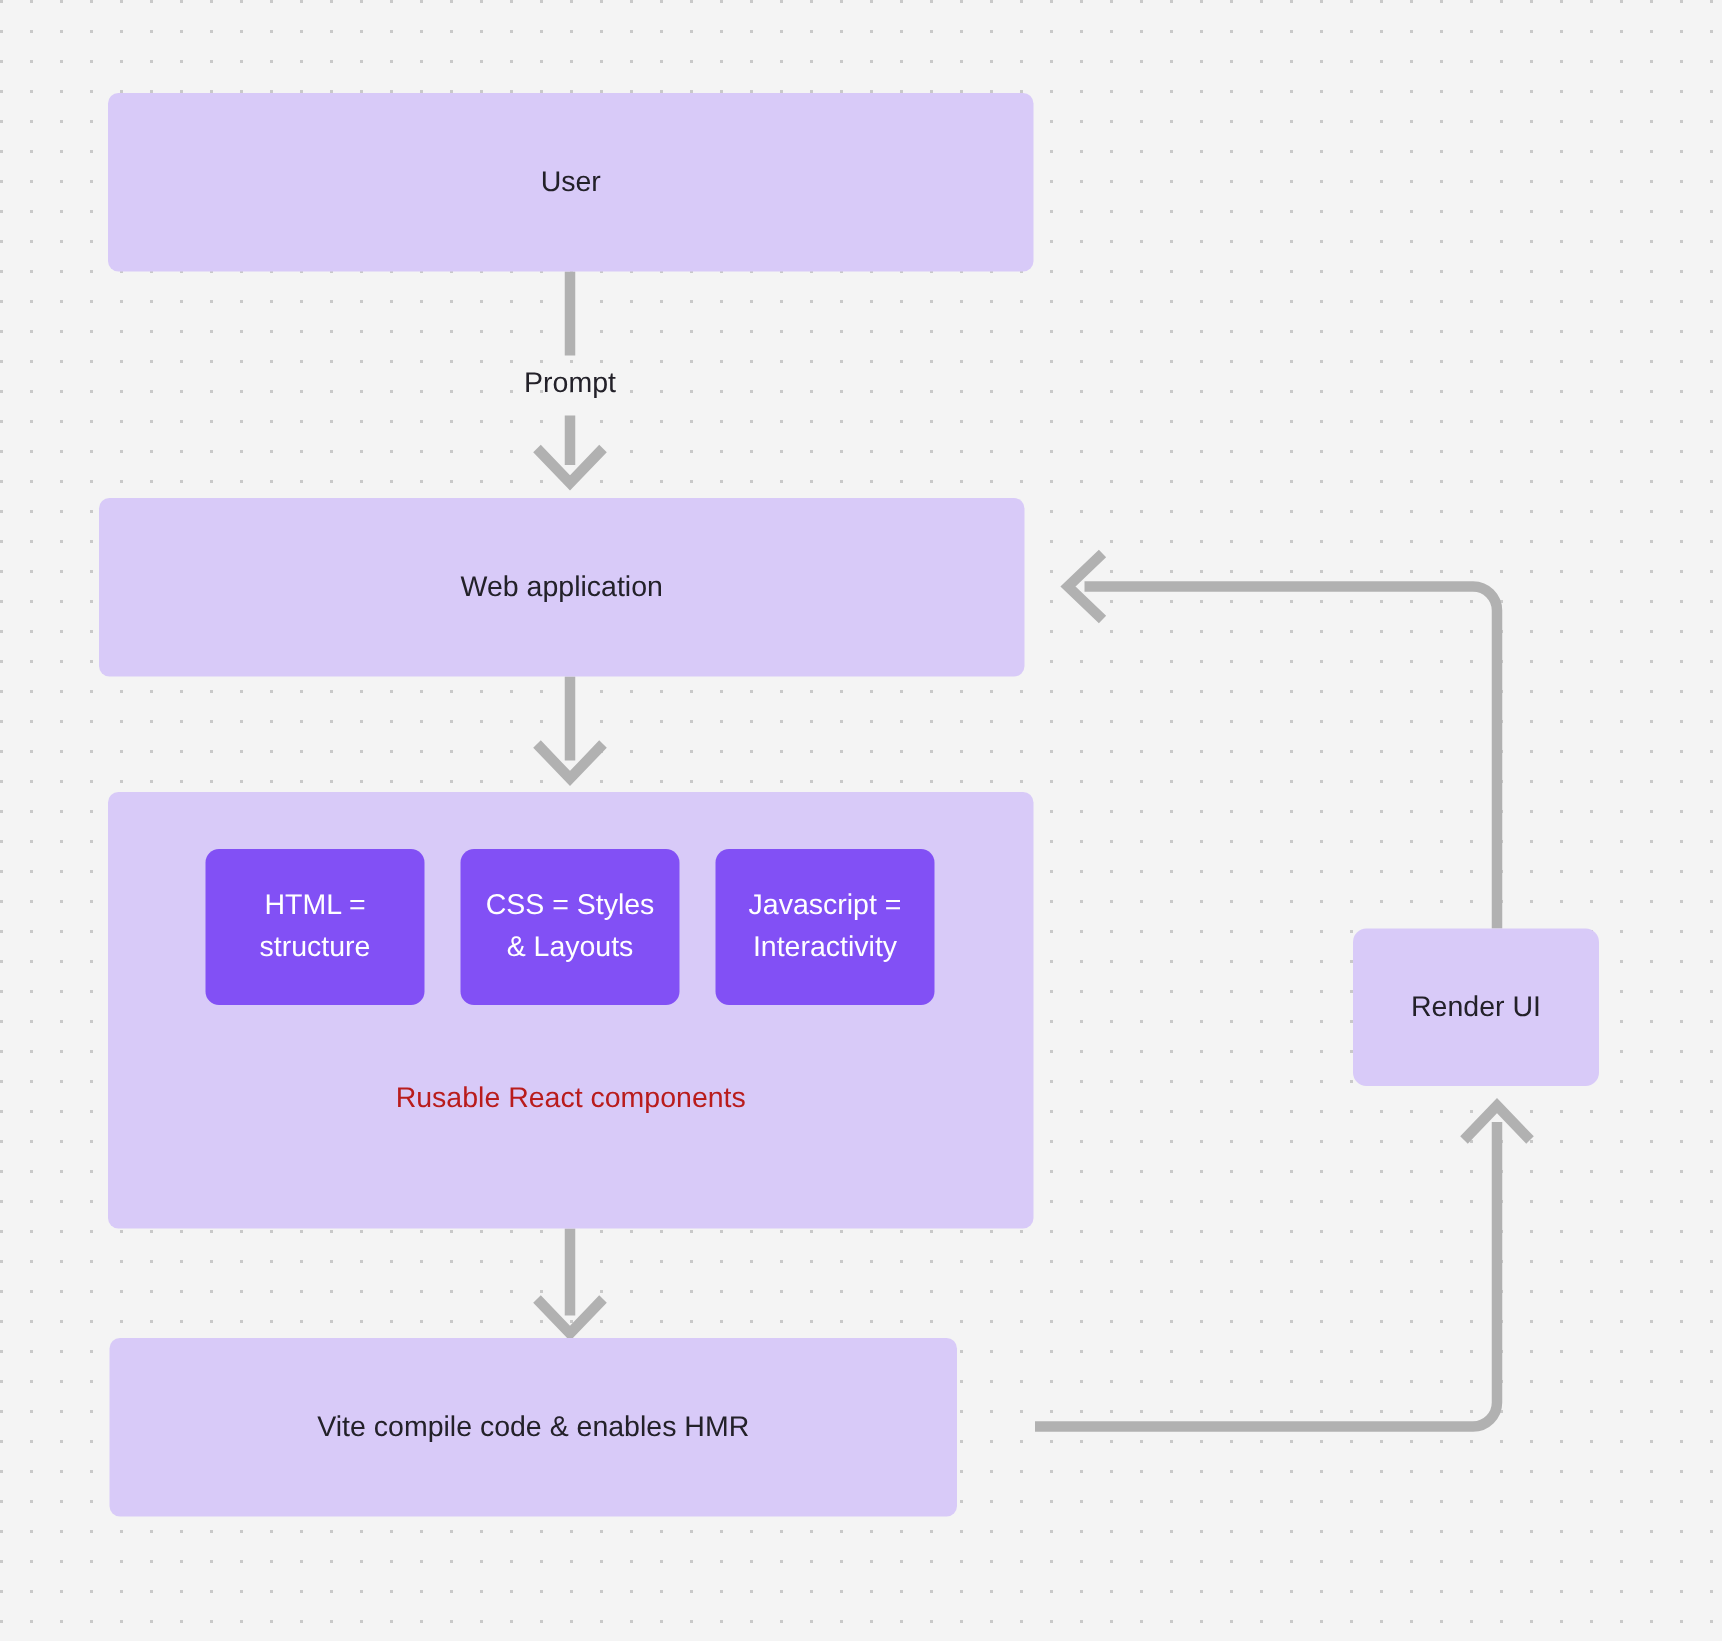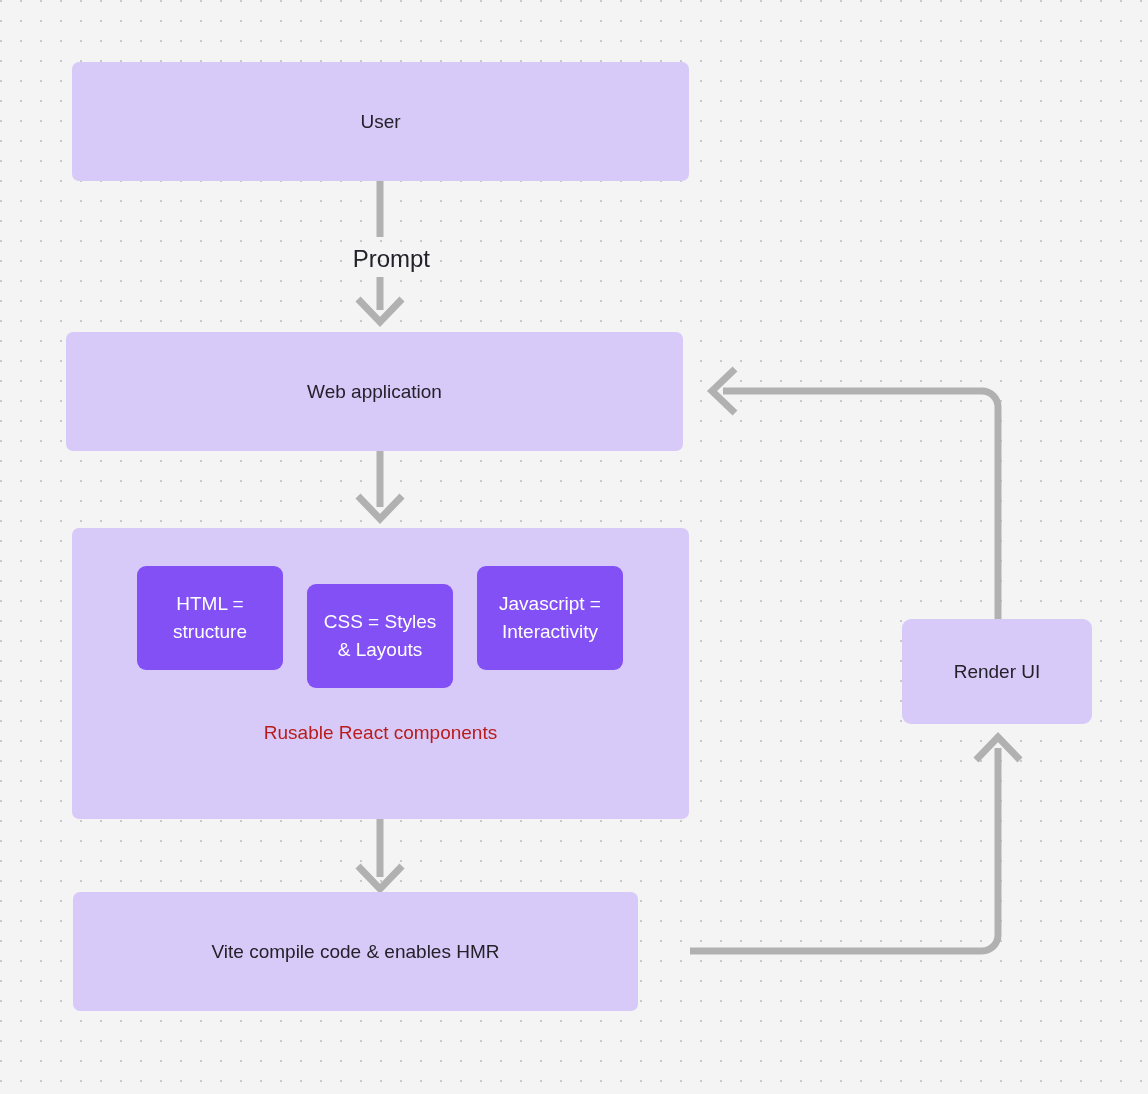--- a/index.html
+++ b/index.html
@@ -62,22 +62,22 @@
     position: absolute;
     width: 100%;
     left: 0;
     text-align: center;
     color: #b91c1c;
     font-size: 19px;
   }
   .edge-label {
     position: absolute;
     color: #232129;
-    font-size: 24px;
-    text-align: right;
+    font-size: 19px;
+    text-align: center;
     background: transparent;
     white-space: nowrap;
   }
   svg.edges {
     position: absolute;
     left: 0;
     top: 0;
     width: 1148px;
     height: 1094px;
     pointer-events: none;
@@ -139,34 +139,34 @@
     <span>Web application</span>
   </div>
 
   <div class="node node-outer group" style="left:72px; top:528px; width:617px; height:291px;">
 
     <div class="chip" style="left:65px; top:38px; width:146px; height:104px;">
       <span>HTML =
 structure</span>
     </div>
 
-    <div class="chip" style="left:235px; top:38px; width:146px; height:104px;margin-top:18px;">
+    <div class="chip" style="left:235px; top:38px; width:146px; height:104px;">
       <span>CSS = Styles
 &amp; Layouts</span>
     </div>
 
     <div class="chip" style="left:405px; top:38px; width:146px; height:104px;">
       <span>Javascript =
 Interactivity</span>
     </div>
 
     <div class="group-caption" style="top:191px;">Rusable React components</div>
   </div>
 
   <div class="node node-outer" style="left:73px; top:892px; width:565px; height:119px;">
     <span>Vite compile code &amp; enables HMR</span>
   </div>
 
-  <div class="node node-outer" style="left:902px; top:619px; width:190px; height:105px; border-radius:9px;">
+  <div class="node node-outer" style="left:902px; top:619px; width:164px; height:105px; border-radius:9px;">
     <span>Render UI</span>
   </div>
 
 </div>
 
 </body></html>

